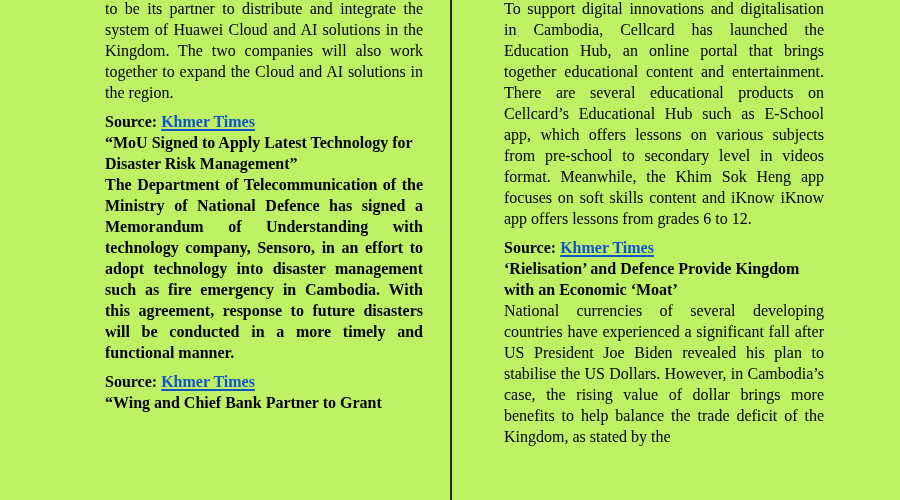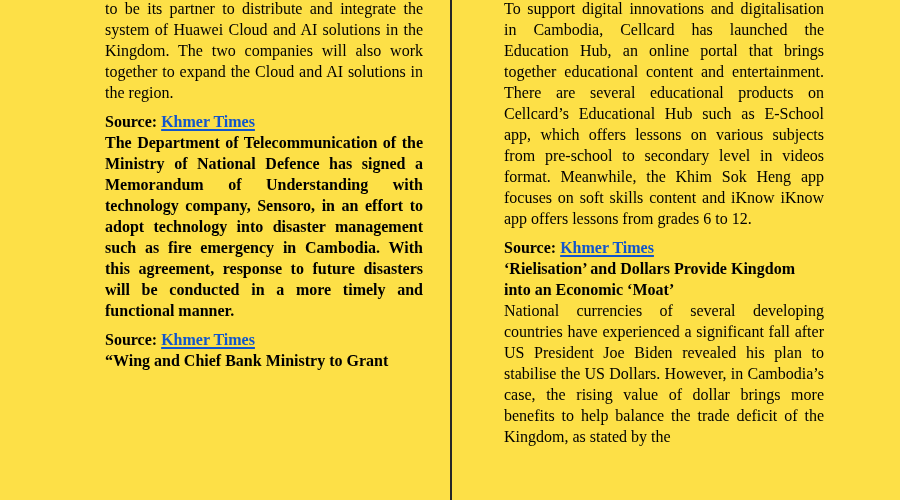--- a/index.html
+++ b/index.html
@@ -4,21 +4,21 @@
 <style>
   html, body {
     margin: 0;
     padding: 0;
     background: #ffffff;
   }
   .page {
     position: relative;
     width: 900px;
     height: 500px;
-    background: #fde047;
+    background: #bef264;
     overflow: hidden;
     font-family: "Liberation Serif", "DejaVu Serif", serif;
     color: #000000;
     font-size: 16px;
     line-height: 21px;
   }
   .col {
     position: absolute;
     top: 0;
   }
@@ -81,42 +81,43 @@
 
   <div class="col col-left">
 
     <p class="body frag-top">to be its partner to distribute and integrate the system of Huawei Cloud and AI solutions in the Kingdom. The two companies will also work together to expand the Cloud and AI solutions in the region.</p>
 
     <p class="source">
       <span class="src-label">Source:</span>
       <a class="link" href="#">Khmer Times</a>
     </p>
 
+    <h2 class="heading mt-section">“MoU Signed to Apply Latest Technology for Disaster Risk Management”</h2>
 
     <p class="body mt-para">The Department of Telecommunication of the Ministry of National Defence has signed a Memorandum of Understanding with technology company, Sensoro, in an effort to adopt technology into disaster management such as fire emergency in Cambodia. With this agreement, response to future disasters will be conducted in a more timely and functional manner.</p>
 
     <p class="source mt-source2">
       <span class="src-label">Source:</span>
       <a class="link" href="#">Khmer Times</a>
     </p>
 
-    <h2 class="heading mt-section">“Wing and Chief Bank Ministry to Grant</h2>
+    <h2 class="heading mt-section">“Wing and Chief Bank Partner to Grant</h2>
 
   </div>
 
   <div class="divider"></div>
 
   <div class="col col-right">
 
     <p class="body frag-top">To support digital innovations and digitalisation in Cambodia, Cellcard has launched the Education Hub, an online portal that brings together educational content and entertainment. There are several educational products on Cellcard’s Educational Hub such as E-School app, which offers lessons on various subjects from pre-school to secondary level in videos format. Meanwhile, the Khim Sok Heng app focuses on soft skills content and iKnow iKnow app offers lessons from grades 6 to 12.</p>
 
     <p class="source">
       <span class="src-label">Source:</span>
       <a class="link" href="#">Khmer Times</a>
     </p>
 
-    <h2 class="heading mt-section-r">‘Rielisation’ and Dollars Provide Kingdom into an Economic ‘Moat’</h2>
+    <h2 class="heading mt-section-r">‘Rielisation’ and Defence Provide Kingdom with an Economic ‘Moat’</h2>
 
     <p class="body mt-para-r">National currencies of several developing countries have experienced a significant fall after US President Joe Biden revealed his plan to stabilise the US Dollars. However, in Cambodia’s case, the rising value of dollar brings more benefits to help balance the trade deficit of the Kingdom, as stated by the</p>
 
   </div>
 
 </div>
 
 </body></html>

